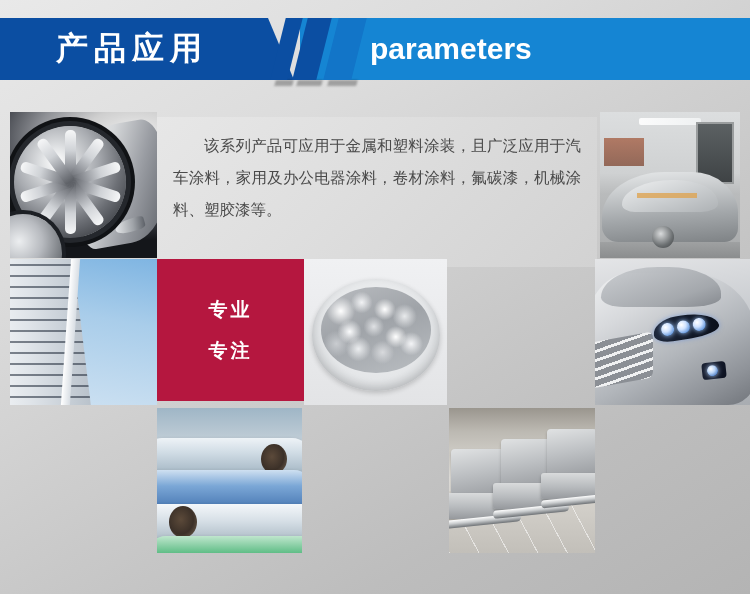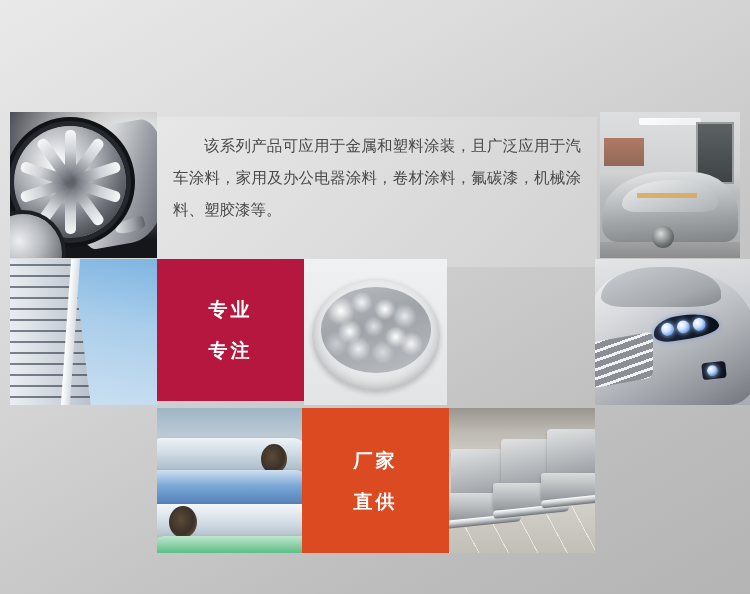--- a/index.html
+++ b/index.html
@@ -326,20 +326,35 @@
   }
   .chrome.k1{left:-4px;bottom:28px;width:76px;transform:rotate(-6deg);}
   .chrome.k2{left:44px;bottom:38px;width:76px;transform:rotate(-6deg);}
   .chrome.k3{left:92px;bottom:48px;width:68px;transform:rotate(-6deg);}
 </style>
 </head>
 <body>
 
 <div class="page">
 
+  <div class="banner">
+    <div class="banner-light"></div>
+    <div class="banner-dark"></div>
+
+    <div class="slab-shadow s1"></div>
+    <div class="slab-shadow s2"></div>
+    <div class="slab-shadow s3"></div>
+
+    <div class="slab d1"></div>
+    <div class="slab d2"></div>
+    <div class="slab b1"></div>
+
+    <div class="banner-cn">产品应用</div>
+    <div class="banner-en">parameters</div>
+  </div>
 
   <div class="grid">
 
     <div class="ph ph-wheel">
       <div class="wheel-bg"></div>
       <div class="car-sweep"></div>
       <div class="car-lamp"></div>
       <div class="rim">
         <i class="spoke" style="transform:rotate(0deg)"></i>
         <i class="spoke" style="transform:rotate(36deg)"></i>
@@ -405,24 +420,20 @@
     <div class="ph ph-coil">
       <div class="coil-bg"></div>
       <div class="coil c1"></div>
       <div class="coil-hole h1"></div>
       <div class="coil c2"></div>
       <div class="coil c3"></div>
       <div class="coil-hole h2"></div>
       <div class="coil c4"></div>
     </div>
 
-    <div class="cell panel p-redorange">
-      <span>厂家</span>
-      <span>直供</span>
-    </div>
 
     <div class="ph ph-chair">
       <div class="chair-bg"></div>
       <div class="chair-floor"></div>
       <div class="back b1"></div>
       <div class="back b2"></div>
       <div class="back b3"></div>
       <div class="seat s1"></div>
       <div class="seat s2"></div>
       <div class="seat s3"></div>

